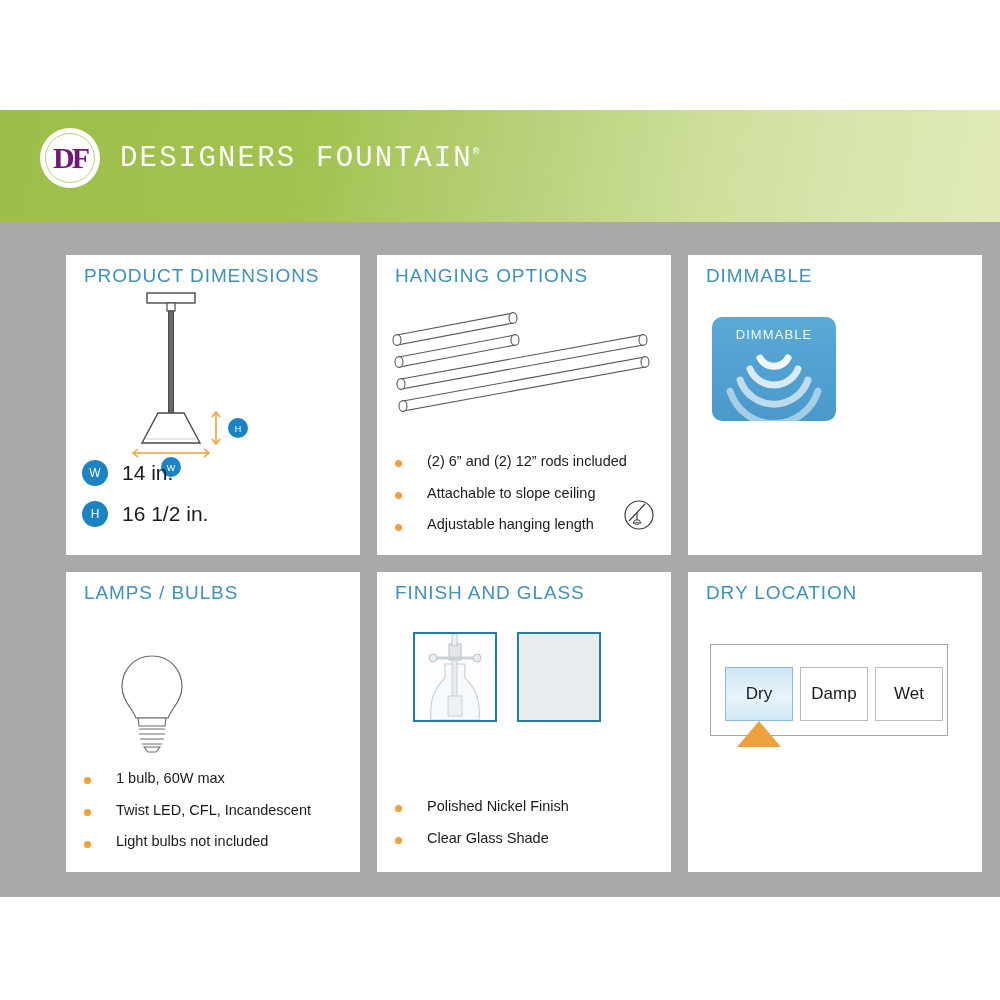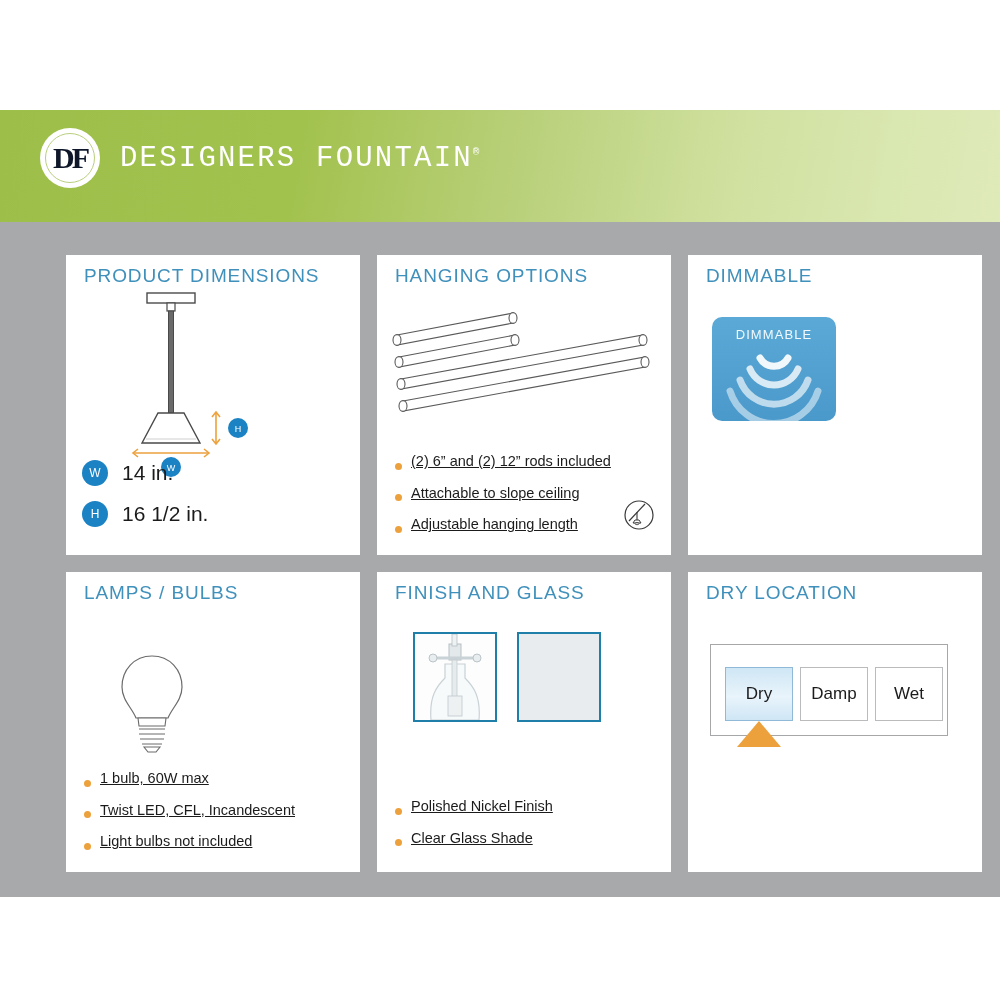--- a/index.html
+++ b/index.html
@@ -18,21 +18,21 @@
     overflow:hidden;
   }
   .logo-wrap{position:absolute;left:40px;top:18px;display:flex;align-items:center;gap:20px;}
   .logo-mark{
     width:60px;height:60px;border-radius:50%;background:#ffffff;
     display:flex;align-items:center;justify-content:center;
     position:relative;
   }
   .logo-mark .df{
     font-family:"Liberation Serif", serif;
-    font-size:30px;font-weight:700;color:#0f172a;letter-spacing:-3px;
+    font-size:30px;font-weight:700;color:#701a75;letter-spacing:-3px;
     line-height:1;
   }
   .logo-ring{
     position:absolute;left:5px;top:5px;width:48px;height:48px;border-radius:50%;
     border:1px solid #b9cf7e;
   }
   .logo-text{
     font-size:29px;letter-spacing:2.2px;color:#ffffff;font-weight:400;
     white-space:nowrap;position:relative;font-family:Liberation Mono, monospace;
   }
@@ -55,22 +55,22 @@
   }
   .card{
     background:#ffffff;position:relative;overflow:hidden;
   }
   .card-title{
     position:absolute;left:18px;top:10px;
     color:#3f90bb;font-size:19px;letter-spacing:.9px;white-space:nowrap;
   }
   .bullets{position:absolute;left:18px;right:10px;}
   .bullet{
-    display:flex;align-items:flex-end;gap:9px;margin-bottom:15px;
-    font-size:14.5px;color:#1b1b1b;line-height:1.15;text-decoration:underline;
+    display:flex;align-items:center;gap:25px;margin-bottom:15px;
+    font-size:14.5px;color:#1b1b1b;line-height:1.15;
   }
   .bullet .dot{
     width:7px;height:7px;border-radius:50%;background:#eda13c;
     flex:0 0 auto;margin-top:5px;
   }
 
   
   .dim-art{position:absolute;left:0;top:32px;width:294px;height:160px;}
   .dim-legend{position:absolute;left:16px;top:205px;}
   .legend-row{display:flex;align-items:center;gap:14px;margin-bottom:15px;}

